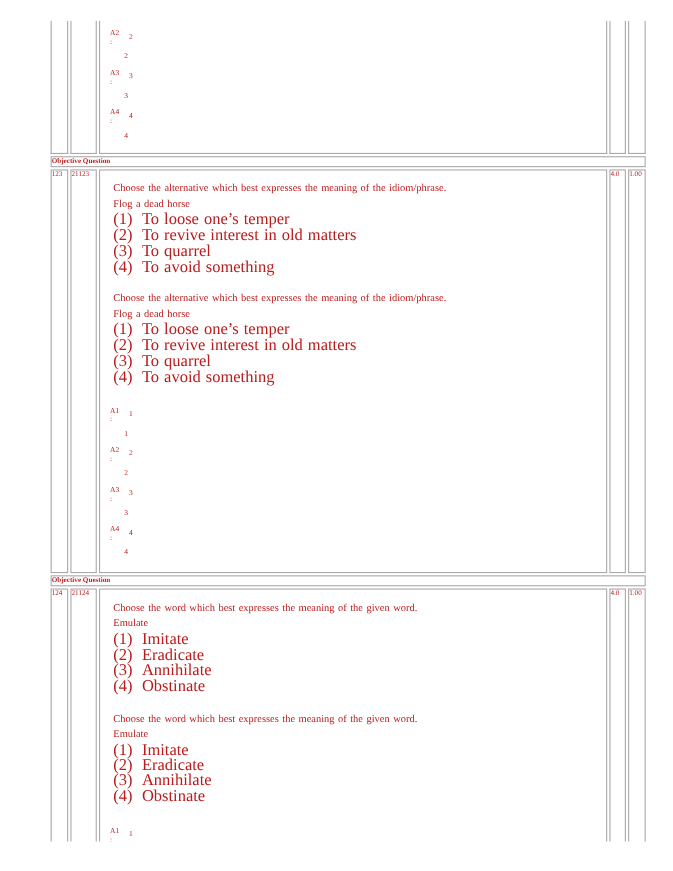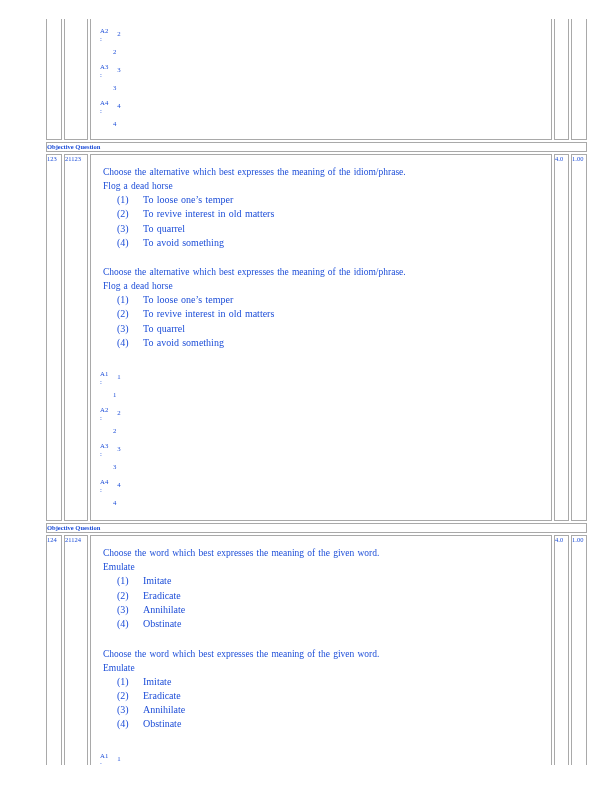--- a/index.html
+++ b/index.html
@@ -1,36 +1,36 @@
 <!DOCTYPE html>
 <html><head>
 <meta charset="utf-8">
 <style>
   html,body{margin:0;padding:0;background:#e8e8e8;}
   .sheet{
     position:relative;width:612px;height:792px;background:#ffffff;
-    overflow:hidden;font-family:"Liberation Serif",serif;color:#1d4ed8;
+    overflow:hidden;font-family:"Liberation Serif",serif;color:#b91c1c;
     margin:0 auto;
   }
   .clip{position:absolute;left:44px;top:17px;width:548px;height:748px;overflow:hidden;}
   table.qt{border-collapse:separate;border-spacing:2px;width:545px;table-layout:fixed;}
   table.qt td{border:1px solid #a9a9a9;vertical-align:top;padding:0;background:#ffffff;}
   col.c-sr{width:16px;}
   col.c-id{width:24px;}
   col.c-m1{width:15px;}
   col.c-m2{width:16px;}
   td.sr,td.id{font-size:6.5px;line-height:8px;padding:3px 1px 0 2px;white-space:nowrap;overflow:hidden;}
   td.m1,td.m2{font-size:6.5px;line-height:8px;padding:3px 0 0 2px;white-space:nowrap;overflow:hidden;}
   td.m2{border-right:none;}
   tr.frag td{border-top:none;}
   td.hdr{font-size:6.5px;line-height:8px;font-weight:bold;padding:2px 0 2px 3px;border-right:none;}
   .frag-content{padding:8px 0 0 9px;height:112px;}
   .qcontent{padding:10px 6px 6px 9px;}
   .qline{font-size:9.5px;line-height:14px;word-spacing:0.8px;margin-left:3px;}
-  .opt{font-size:10px;line-height:14.3px;word-spacing:0.8px;margin-left:17px;}
+  .opt{font-size:15px;line-height:14.3px;word-spacing:0.8px;margin-left:3px;}
   .opt-num{display:inline-block;width:26px;}
   .qgap{height:15px;}
   .agap{height:20px;}
   .ans{height:36px;font-size:6.8px;line-height:8px;}
   .ans-label{display:inline-block;}
   .ans-val{display:inline-block;margin-left:9px;position:relative;top:3px;}
   .ans-colon{line-height:8px;}
   .ans-dup{margin-left:13px;margin-top:5px;}
 </style>
 </head>

